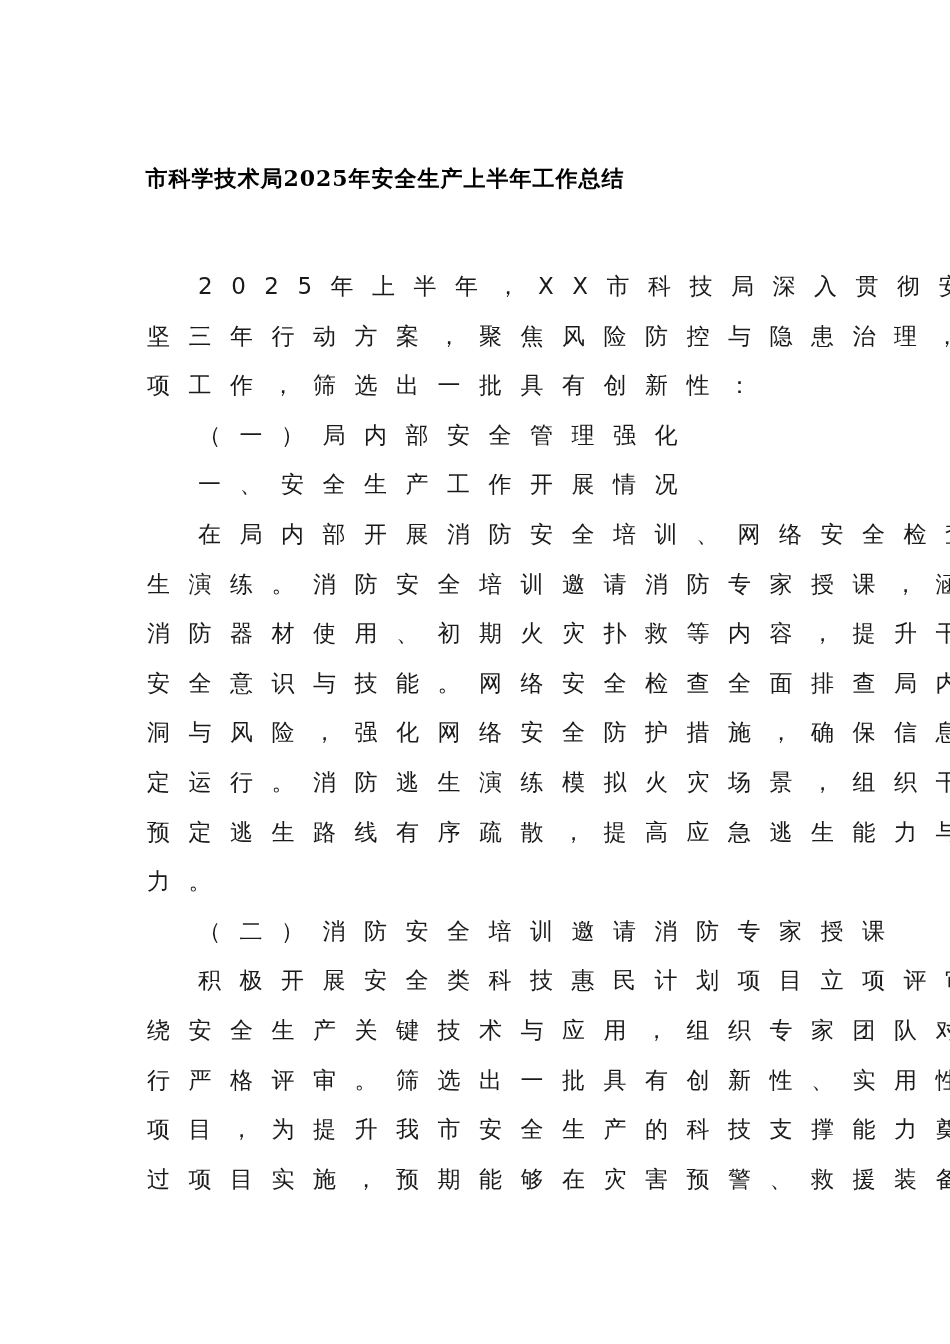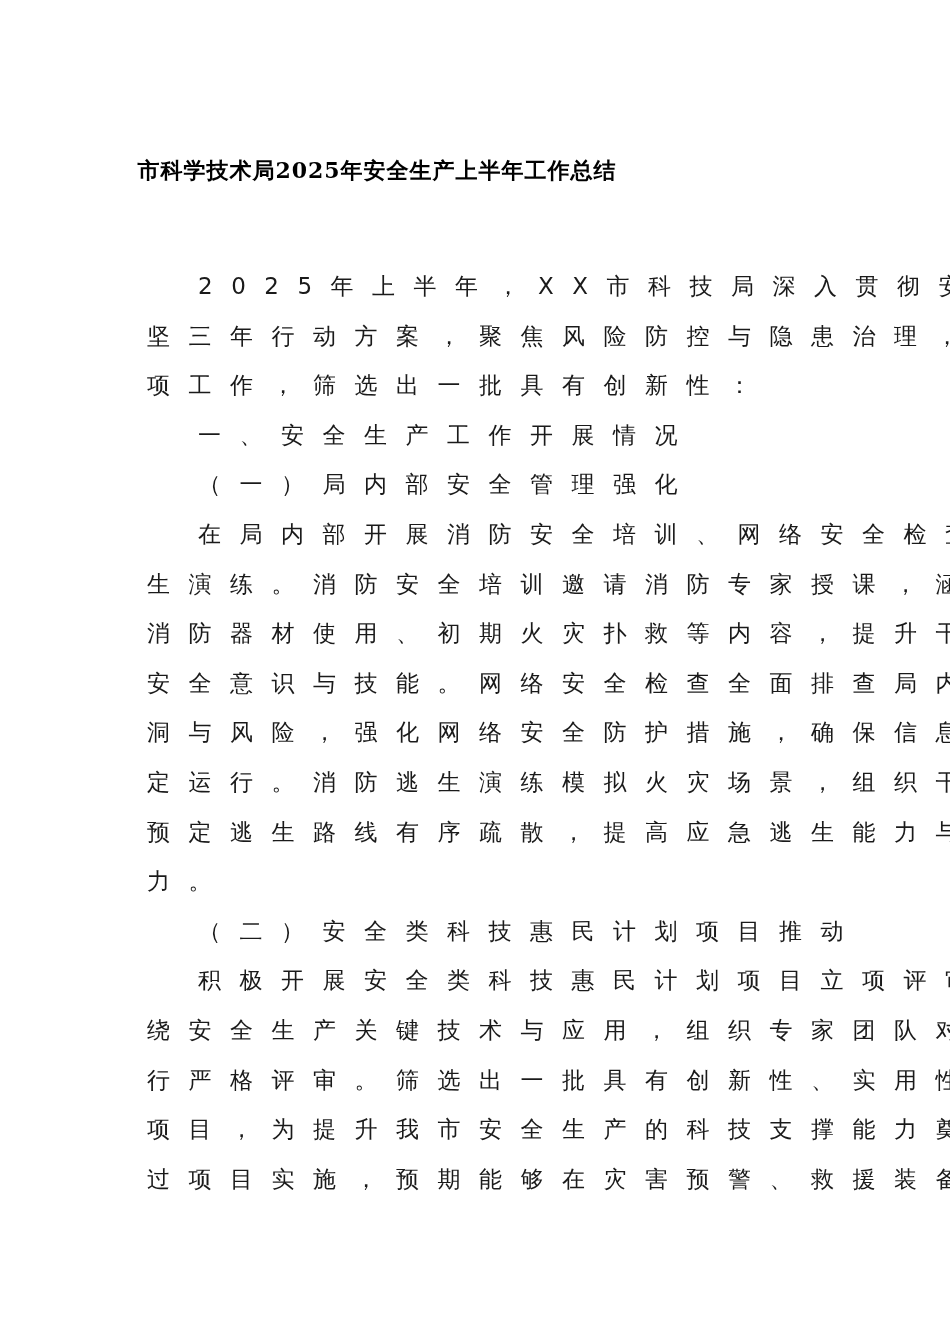--- a/index.html
+++ b/index.html
@@ -28,21 +28,21 @@
       top: 152px;
       left: 0;
       width: 754px;
       text-align: center;
       font-family: "DejaVu Serif", "Liberation Serif", serif;
       font-weight: bold;
       font-size: 22px;
       line-height: 36px;
       letter-spacing: 1px;
       color: #000000;
-      margin: 0;
+      margin: 8px;
     }
     .body-text {
       position: absolute;
       left: 147px;
       top: 266px;
       width: 660px;
     }
     .line {
       display: block;
       height: 49.6px;
@@ -63,34 +63,34 @@
 <div class="page">
 
   <h1 class="title">市科学技术局2025年安全生产上半年工作总结</h1>
 
   <div class="body-text">
 
     <span class="line indent-2">2025年上半年，XX市科技局深入贯彻安全生产治本攻</span>
     <span class="line">坚三年行动方案，聚焦风险防控与隐患治理，扎实推进各</span>
     <span class="line">项工作，筛选出一批具有创新性：</span>
 
+    <span class="line indent-h3">（一）局内部安全管理强化</span>
+
     <span class="line indent-h2">一、安全生产工作开展情况</span>
-
-    <span class="line indent-h3">（一）局内部安全管理强化</span>
 
     <span class="line indent-2">在局内部开展消防安全培训、网络安全检查与消防逃</span>
     <span class="line">生演练。消防安全培训邀请消防专家授课，涵盖火灾预防</span>
     <span class="line">消防器材使用、初期火灾扑救等内容，提升干部职工消防</span>
     <span class="line">安全意识与技能。网络安全检查全面排查局内网络系统漏</span>
     <span class="line">洞与风险，强化网络安全防护措施，确保信息系统安全稳</span>
     <span class="line">定运行。消防逃生演练模拟火灾场景，组织干部职工按照</span>
     <span class="line">预定逃生路线有序疏散，提高应急逃生能力与协同配合能</span>
     <span class="line">力。</span>
 
-    <span class="line indent-h3">（二）安全类科技惠民计划项目推动</span>
+    <span class="line indent-h3">（二）消防安全培训邀请消防专家授课</span>
 
     <span class="line indent-2">积极开展安全类科技惠民计划项目立项评审工作，围</span>
     <span class="line">绕安全生产关键技术与应用，组织专家团队对申报项目进</span>
     <span class="line">行严格评审。筛选出一批具有创新性、实用性和推广性的</span>
     <span class="line">项目，为提升我市安全生产的科技支撑能力奠定基础。通</span>
     <span class="line">过项目实施，预期能够在灾害预警、救援装备研发、应急</span>
 
   </div>
 </div>
 

